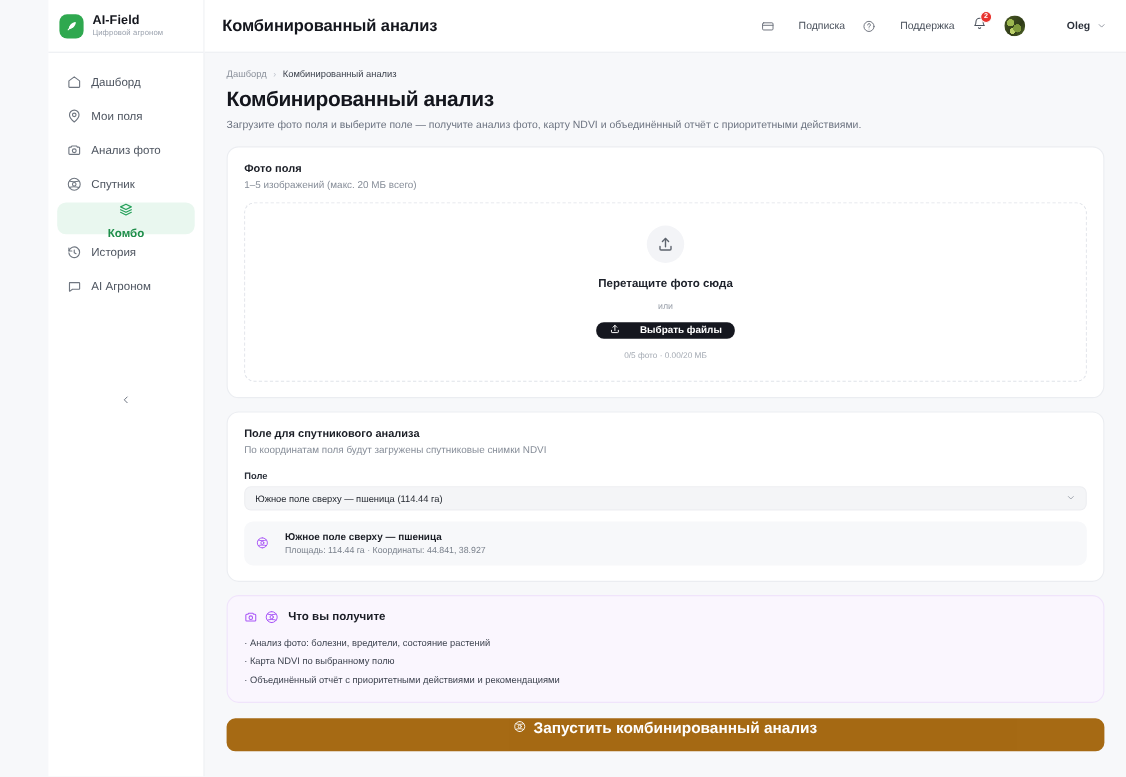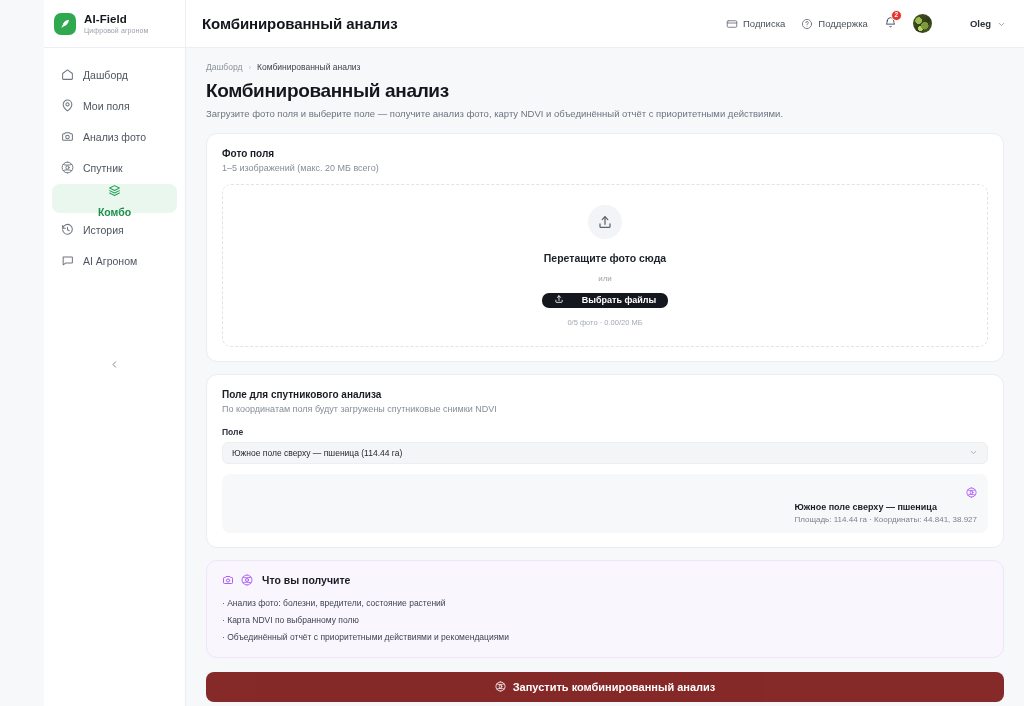--- a/index.html
+++ b/index.html
@@ -65,21 +65,21 @@
   .topbar {
     height: 48px; background: #ffffff;
     border-bottom: 1px solid #eceef2;
     display: flex; align-items: center; justify-content: space-between;
     padding: 0 18px 0 16px;
     flex: 0 0 48px;
   }
   .topbar-title { font-size: 15px; font-weight: 700; color: #14161d; letter-spacing: -.1px; }
   .topbar-right { display: flex; align-items: center; gap: 16px; }
   .top-link {
-    display: flex; align-items: center; gap: 5px;
+    display: flex; align-items: center; gap: 22px;
     font-size: 9.5px; color: #4a515c; cursor: pointer;
   }
   .top-link svg { display: block; color: #70757f; }
   .bell-wrap { position: relative; cursor: pointer; display: flex; align-items: center; }
   .bell-badge {
     position: absolute; top: -5px; right: -5px;
     min-width: 11px; height: 11px; padding: 0 2px;
     background: #e8332e; color: #fff;
     border-radius: 6px; font-size: 6.5px; font-weight: 700;
     display: flex; align-items: center; justify-content: center;
@@ -161,21 +161,21 @@
     font-size: 8.5px; color: #23272f;
     cursor: pointer;
   }
   .select svg { color: #9aa0aa; flex: 0 0 auto; }
 
   .field-info {
     margin-top: 10px;
     background: #f7f8fa;
     border-radius: 8px;
     padding: 9px 11px;
-    display: flex; align-items: flex-end; gap: 0; flex-direction: column;
+    display: flex; align-items: center; gap: 15px;
   }
   .field-info-ico { color: #a855f7; margin-top: 1px; flex: 0 0 auto; }
   .field-info-name { font-size: 9px; font-weight: 700; color: #1a1d25; margin-bottom: 3px; }
   .field-info-meta { font-size: 8px; color: #7b828d; }
 
   
   .benefits {
     background: #faf6fe;
     border: 1px solid #f0e4fb;
     border-radius: 11px;
@@ -184,25 +184,25 @@
   }
   .benefits-head { display: flex; align-items: center; gap: 7px; margin-bottom: 12px; }
   .benefits-head .b-ico { color: #a855f7; display: flex; }
   .benefits-title { font-size: 10.5px; font-weight: 700; color: #1a1d25; margin-left: 2px; }
   .benefits-list { display: flex; flex-direction: column; gap: 7px; }
   .benefit-row { font-size: 8.5px; color: #3e4450; }
 
   
   .submit {
     width: 100%; height: 30px;
-    background: #7f1d1d;
+    background: #a16207;
     color: #ffffff;
     border: none; border-radius: 8px;
-    font-size: 11px; font-weight: 600;
-    display: flex; align-items: center; justify-content: center; gap: 7px;
+    font-size: 14px; font-weight: 600;
+    display: flex; justify-content: center; gap: 7px;
     cursor: not-allowed;
     opacity: .95;
     font-family: inherit;
   }
 </style>
 </head>
 <body>
 
 <div class="app">
 

